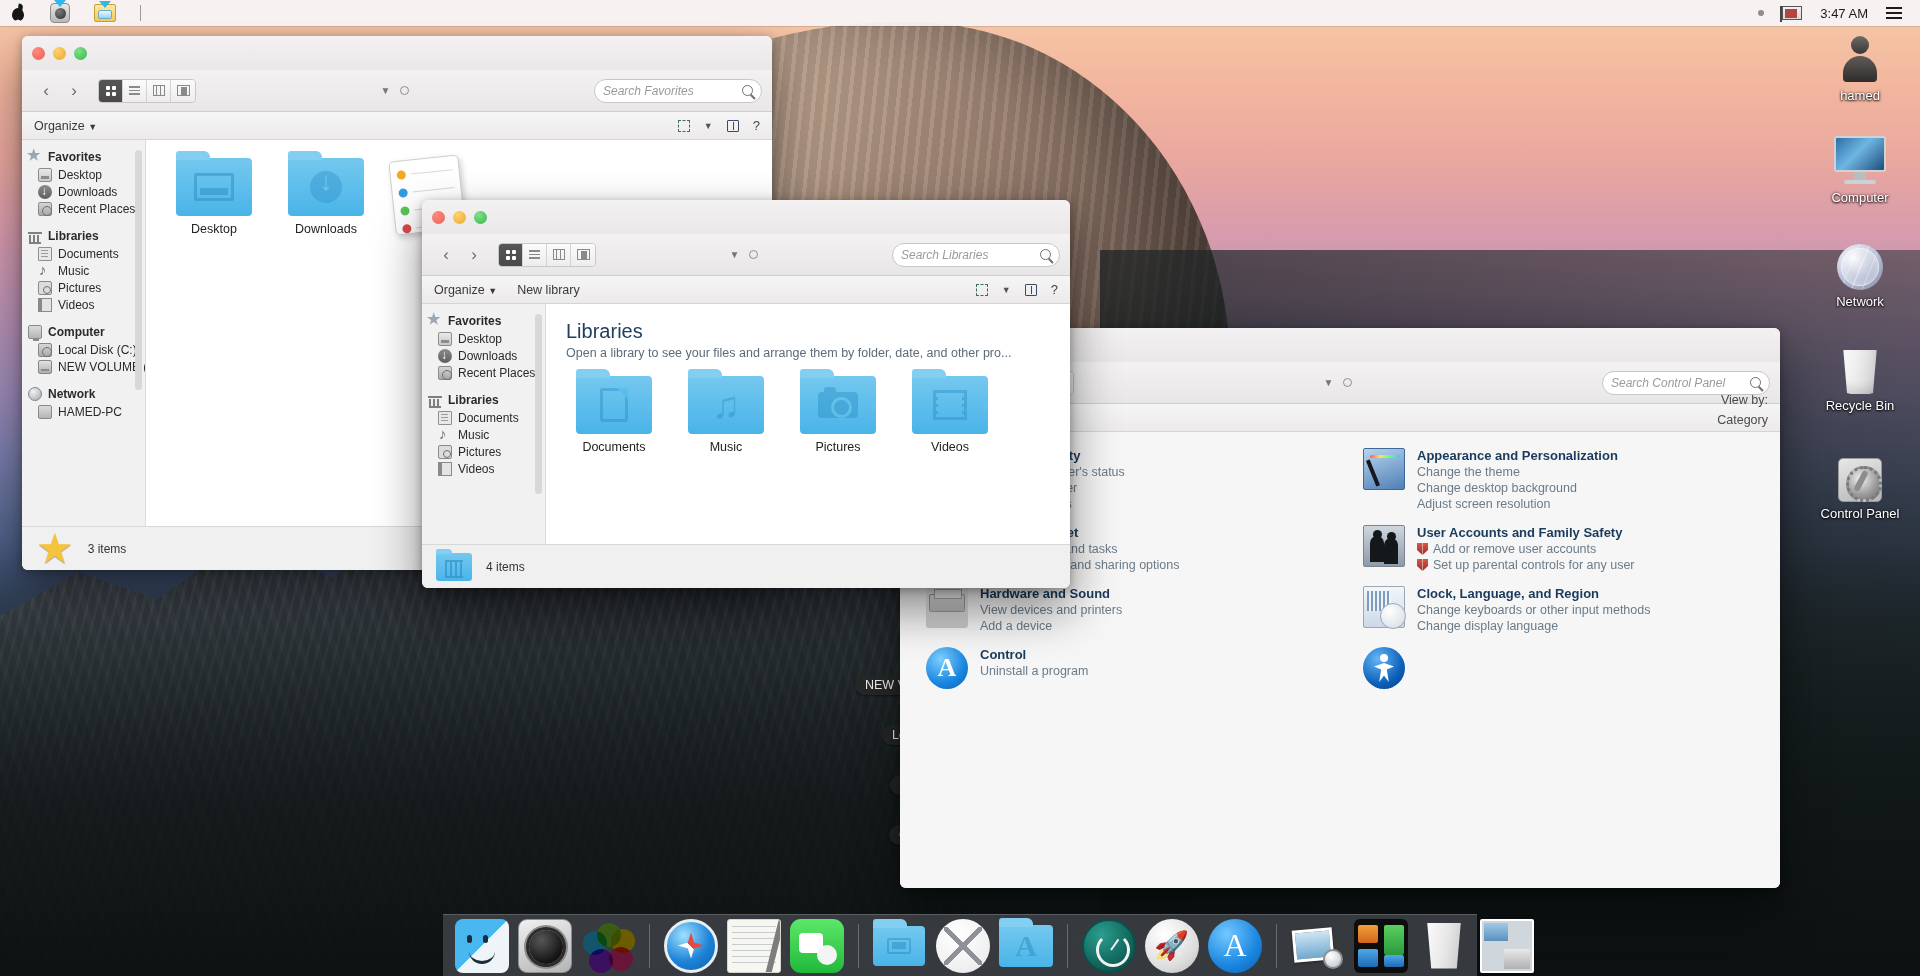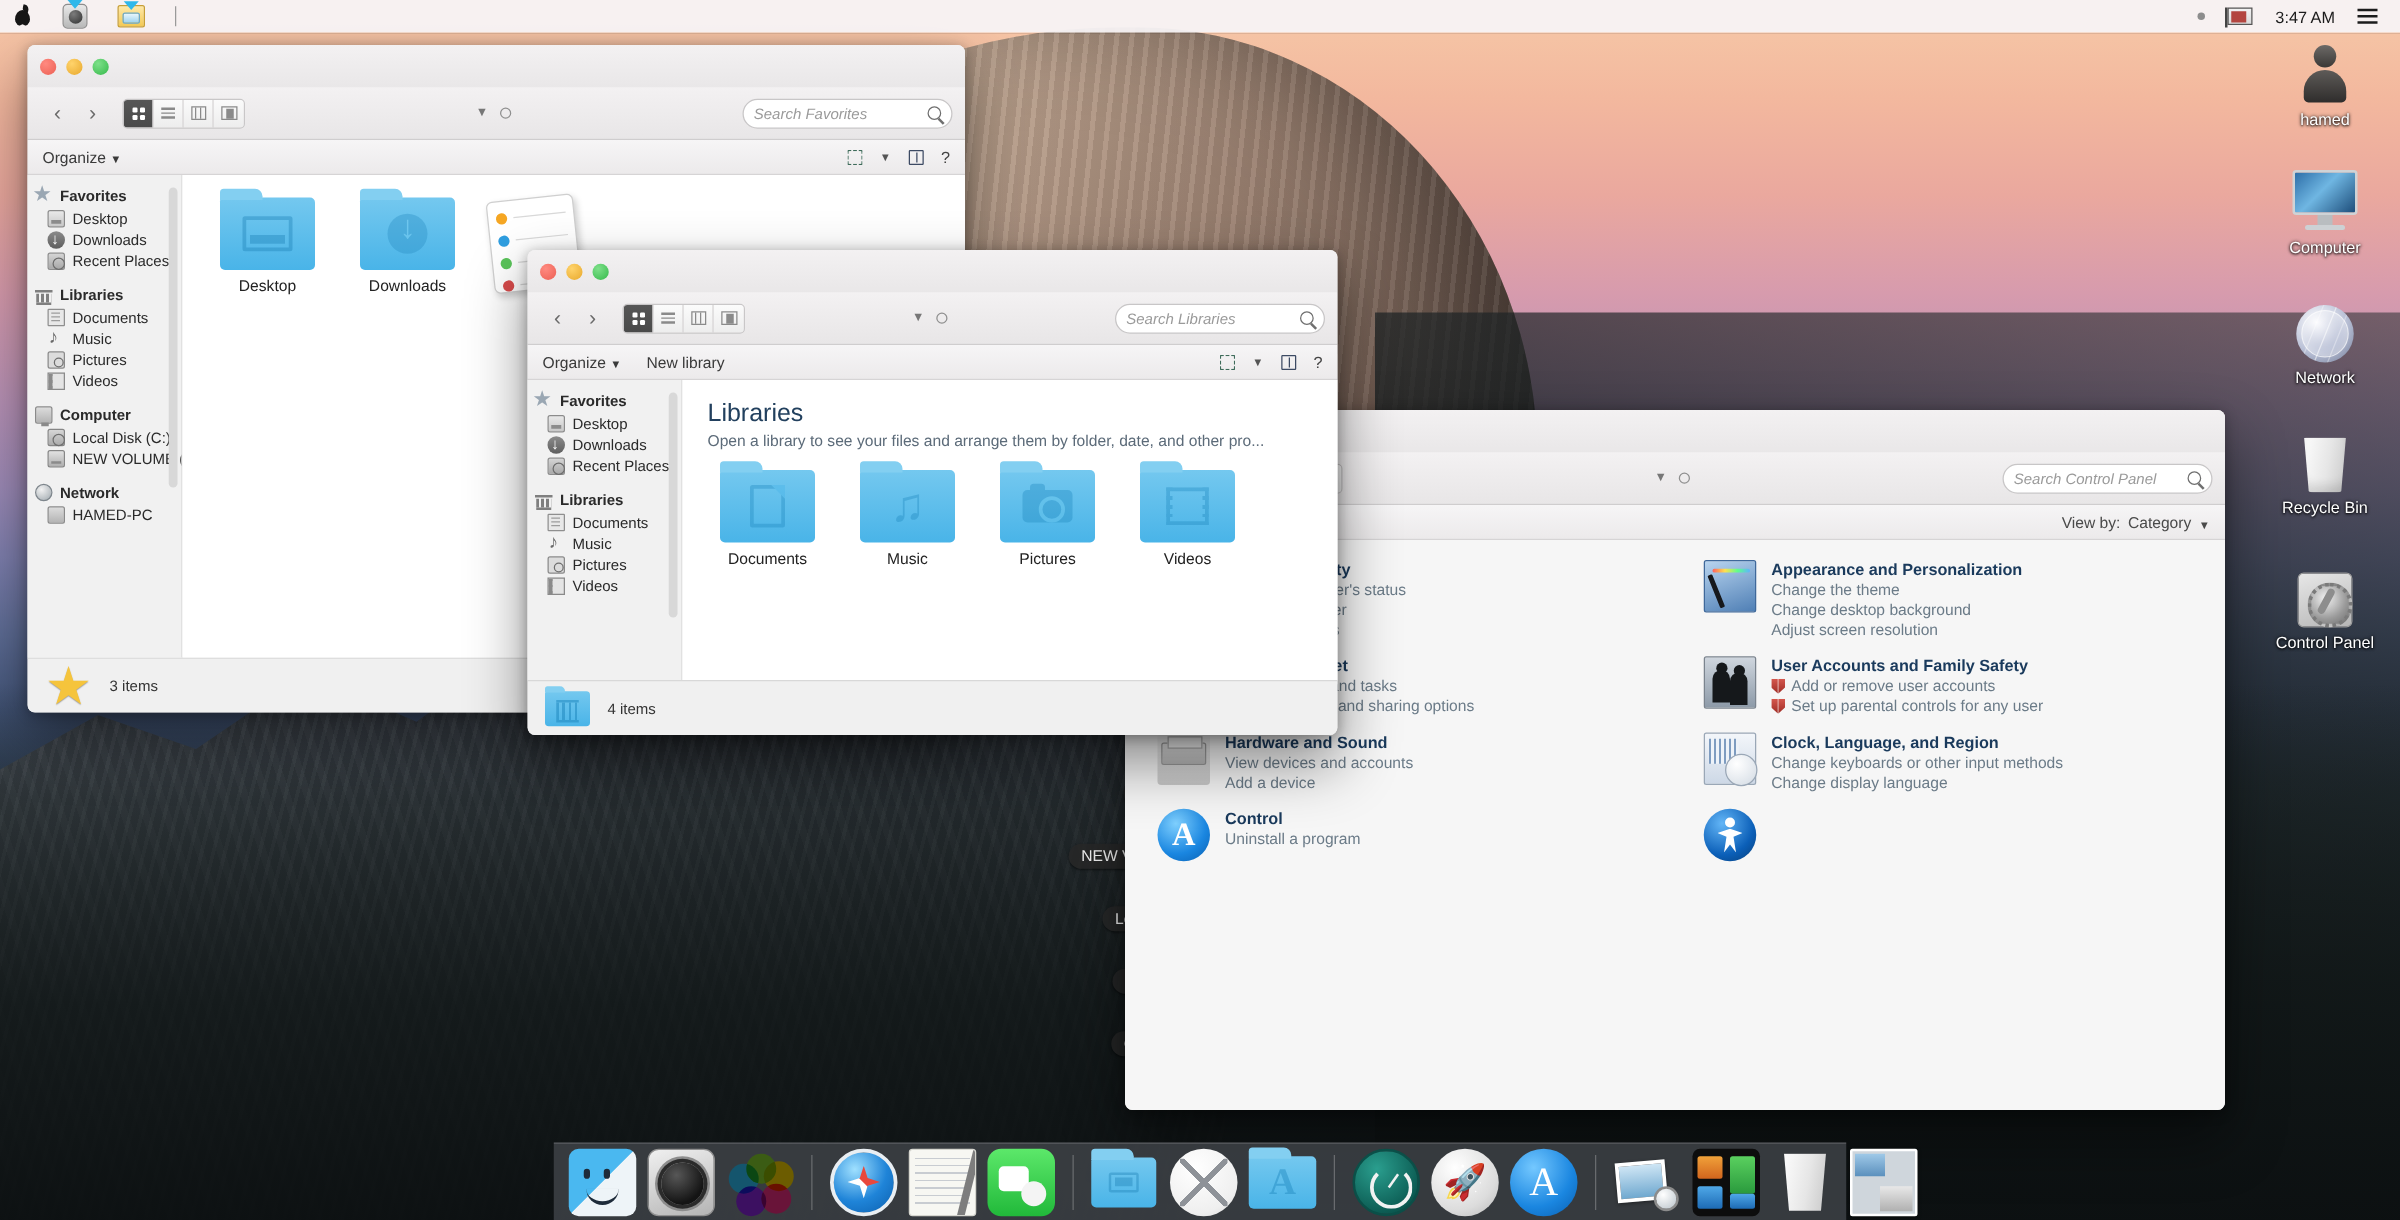--- a/index.html
+++ b/index.html
@@ -359,21 +359,21 @@
   }
   .lib-small:before{ content:"";position:absolute;left:0;top:-4px;width:16px;height:5px;background:#83cff1;border-radius:2px 4px 0 0; }
   .lib-small:after{
     content:"";position:absolute;left:9px;top:7px;width:18px;height:14px;
     background:repeating-linear-gradient(90deg,#2089c0 0 2px,transparent 2px 5px);
     border-top:2px solid #2089c0;border-bottom:2px solid #2089c0; opacity:.55;
   }
 
   
   #cp-header-title{ font-size:12.5px; color:#8d8d8d; }
-  .cp-viewby{ margin-left:auto; font-size:12.5px; color:#4a4a4a; display:flex;align-items:flex-end;gap:6px;}
+  .cp-viewby{ margin-left:auto; font-size:12.5px; color:#4a4a4a; display:flex;align-items:flex-end;gap:6px;flex-direction:column;}
   .cp-grid{ display:flex; padding:16px 26px; gap:46px; }
   .cp-col{ flex:1; display:flex; flex-direction:column; gap:14px; }
   .cp-cat{ display:flex; gap:12px; }
   .cp-cat .cp-icon{ width:42px;height:42px; flex:0 0 42px; }
   .cp-cat .cp-txt{ display:flex; flex-direction:column; gap:2px; }
   .cp-title{ font-size:13px; color:#1a3a5c; font-weight:600; }
   .cp-link{ font-size:12.5px; color:#6b7b88; display:flex; align-items:center; gap:5px;}
   .shield{
     width:11px;height:12px;flex:0 0 11px;
     background:linear-gradient(180deg,#d5584e,#9e2b24);
@@ -663,21 +663,21 @@
             <div class="cp-title">ork and Internet</div>
             <div class="cp-link">network status and tasks</div>
             <div class="cp-link">ose homegroup and sharing options</div>
           </div>
         </div>
 
         <div class="cp-cat">
           <div class="cp-icon cpi-hw"></div>
           <div class="cp-txt">
             <div class="cp-title">Hardware and Sound</div>
-            <div class="cp-link">View devices and accounts</div>
+            <div class="cp-link">View devices and printers</div>
             <div class="cp-link">Add a device</div>
           </div>
         </div>
 
         <div class="cp-cat">
           <div class="cp-icon cpi-prog"></div>
           <div class="cp-txt">
             <div class="cp-title">Control</div>
             <div class="cp-link">Uninstall a program</div>
           </div>

